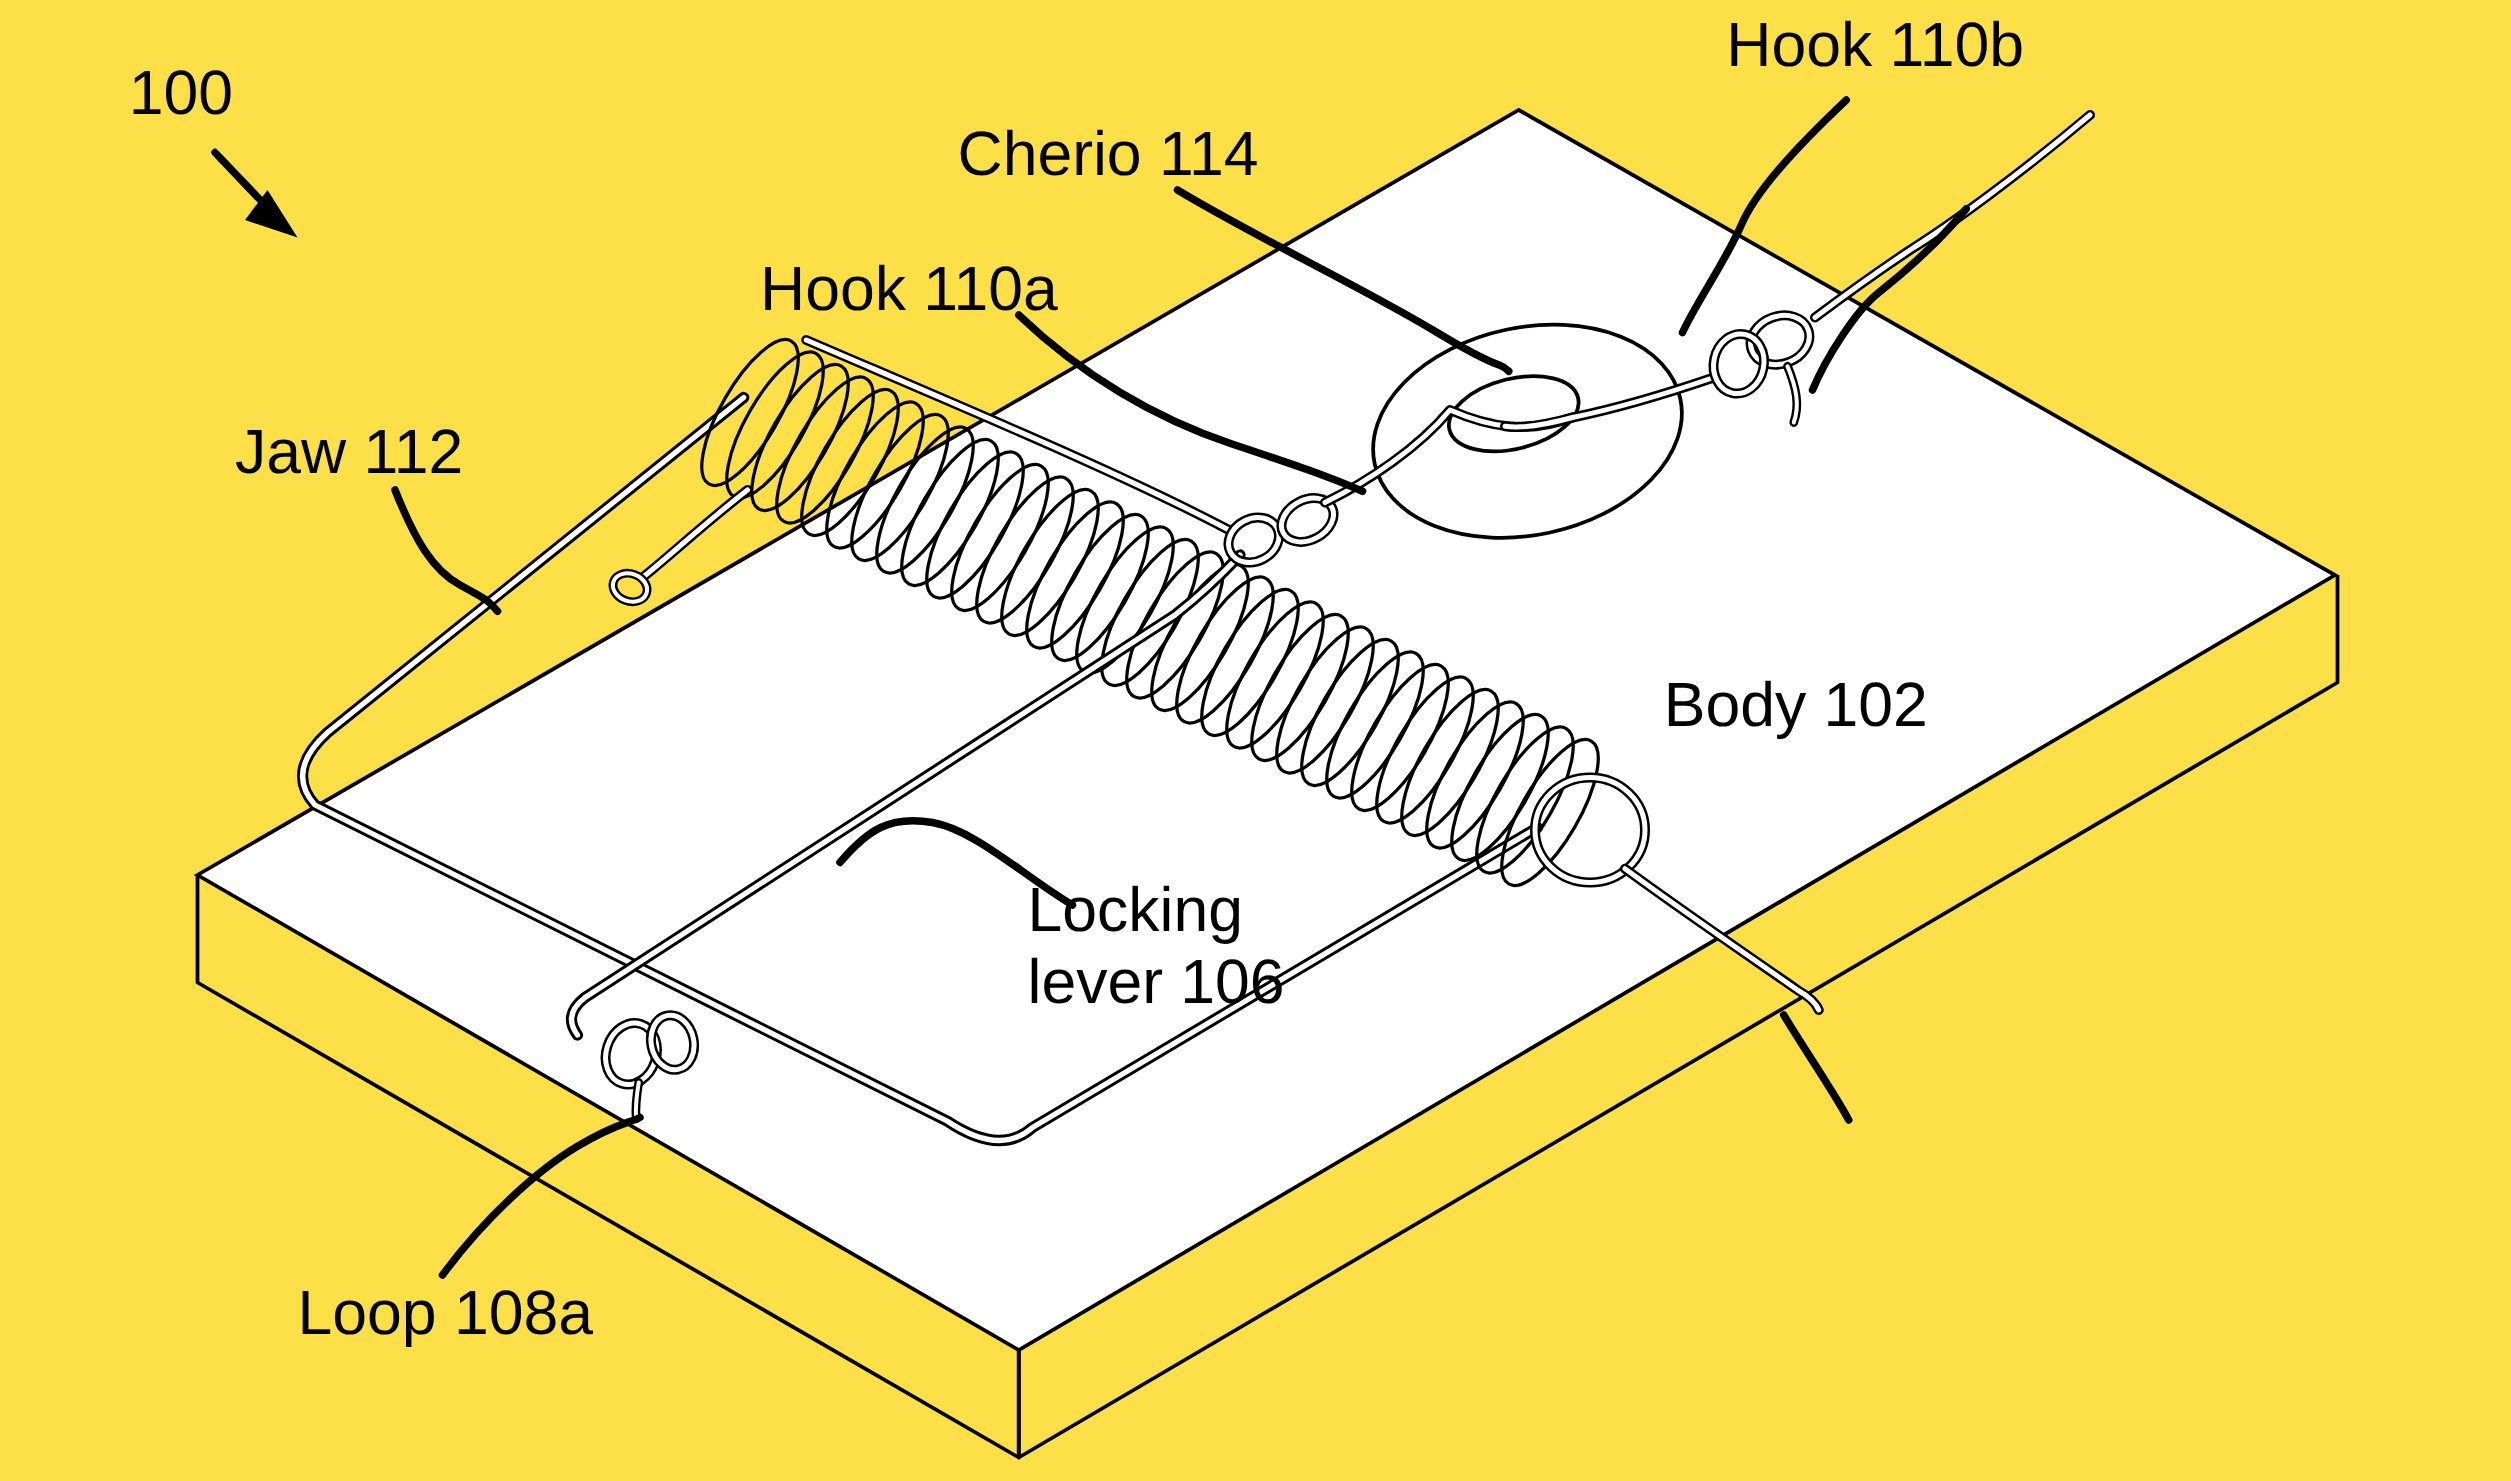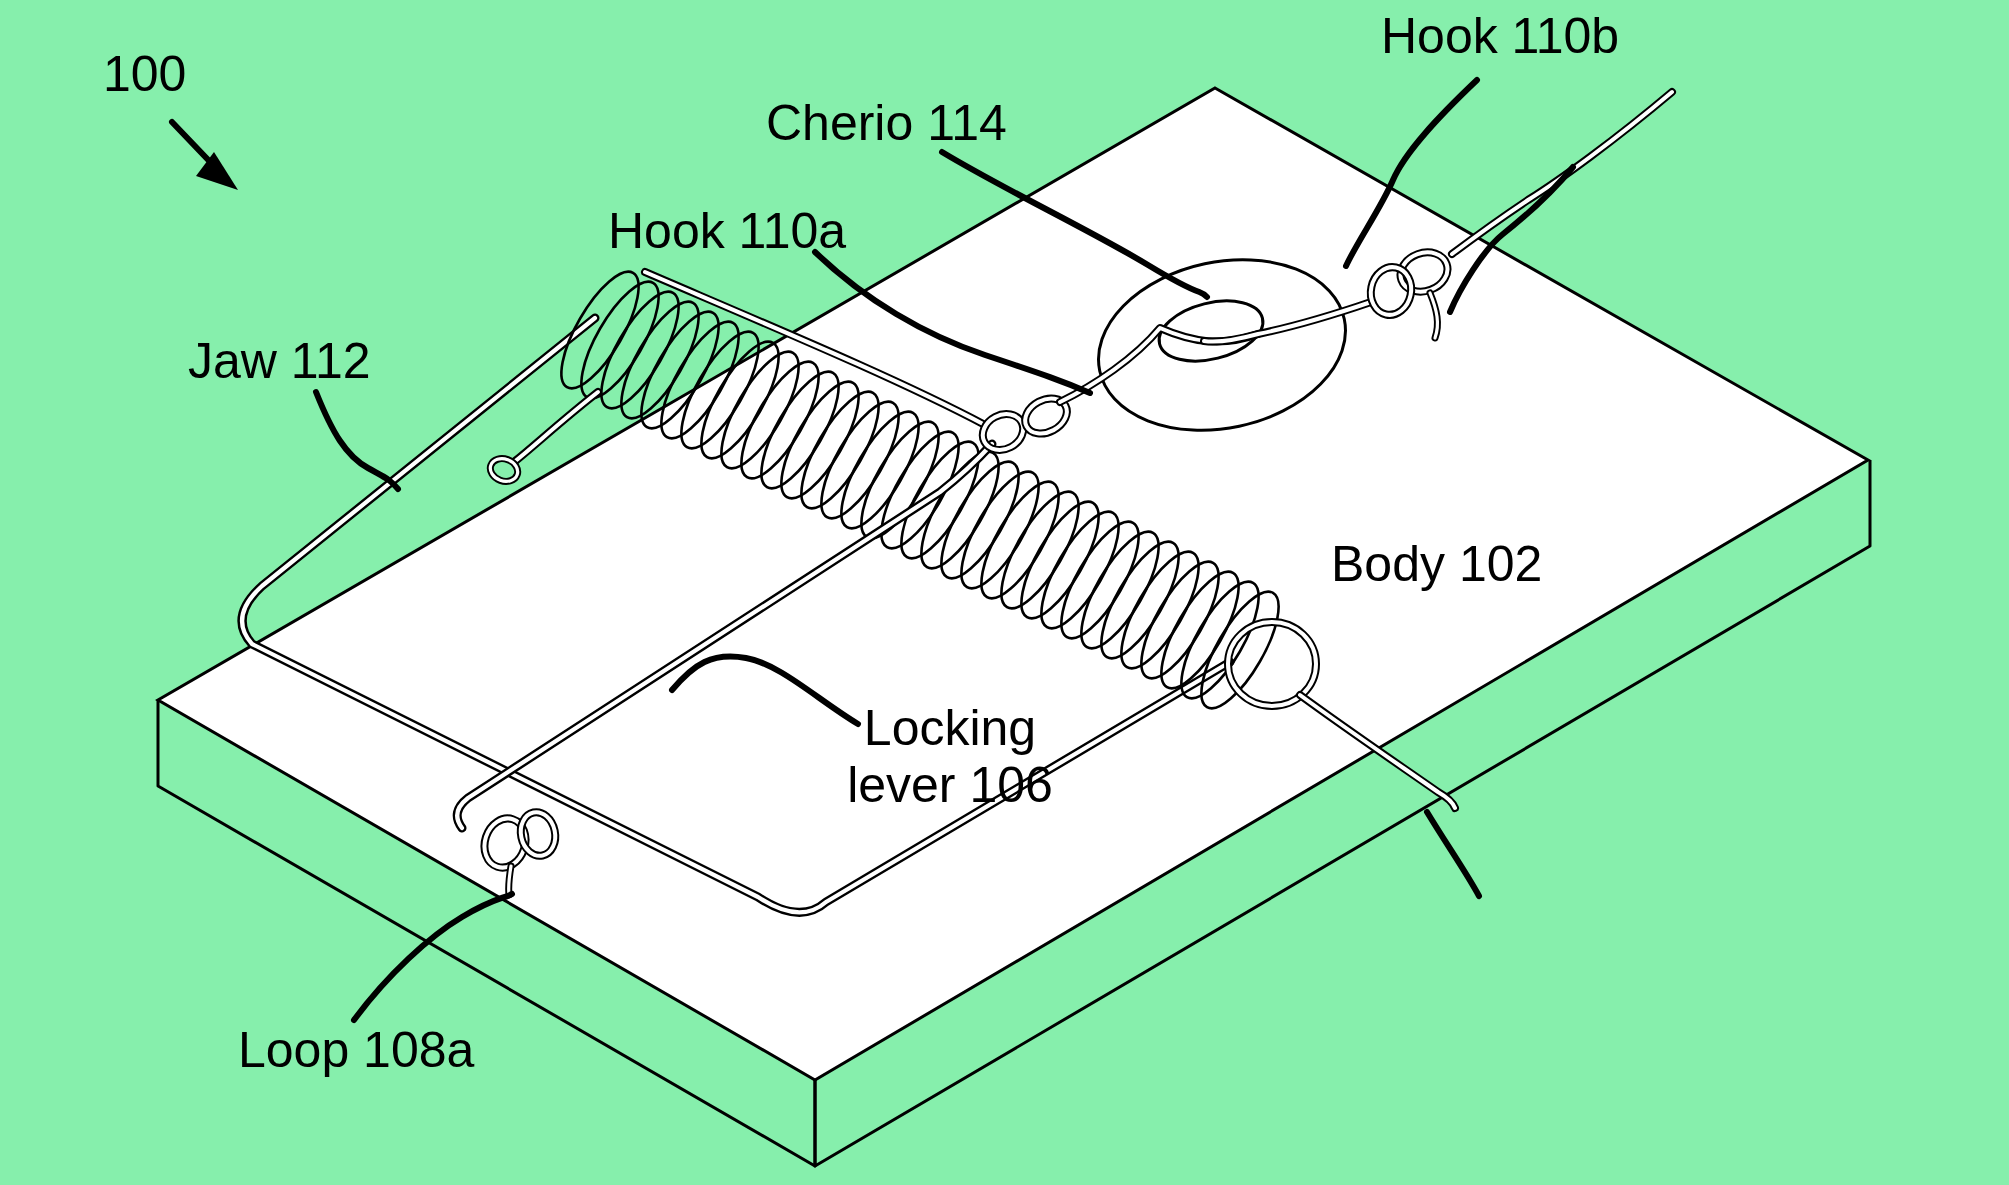--- a/index.html
+++ b/index.html
@@ -1,20 +1,20 @@
 <!DOCTYPE html>
 <html><head>
 <meta charset="utf-8">
 <style>
   html,body{margin:0;padding:0;background:#fff;}
-  #stage{position:relative;width:2009px;height:1185px;background:#86efac;overflow:hidden;
+  #stage{position:relative;width:2009px;height:1185px;background:#fde047;overflow:hidden;
          font-family:"Liberation Sans", sans-serif;}
   #drawing{position:absolute;left:0;top:0;}
   .lbl{position:absolute;font-size:50px;line-height:52px;color:#000;white-space:nowrap;}
-  .lbl-center{text-align:center;line-height:57px;}
+  .lbl-center{line-height:57px;}
   .u-num{text-decoration-thickness:4px;text-underline-offset:9px;}
   
   .ln{fill:none;stroke:#000;stroke-width:3;stroke-linejoin:round;}
   .fw{fill:#fff;stroke:#000;stroke-width:3;}
   .wb{fill:none;stroke:#000;stroke-width:9;stroke-linecap:round;stroke-linejoin:round;}
   .ww{fill:none;stroke:#fff;stroke-width:4.2;stroke-linecap:round;stroke-linejoin:round;}
   .wb2{fill:none;stroke:#000;stroke-width:8;stroke-linecap:round;stroke-linejoin:round;}
   .ww2{fill:none;stroke:#fff;stroke-width:4;stroke-linecap:round;stroke-linejoin:round;}
   .wb3{fill:none;stroke:#000;stroke-width:7;stroke-linecap:round;}
   .ww3{fill:none;stroke:#fff;stroke-width:3.2;stroke-linecap:round;}

